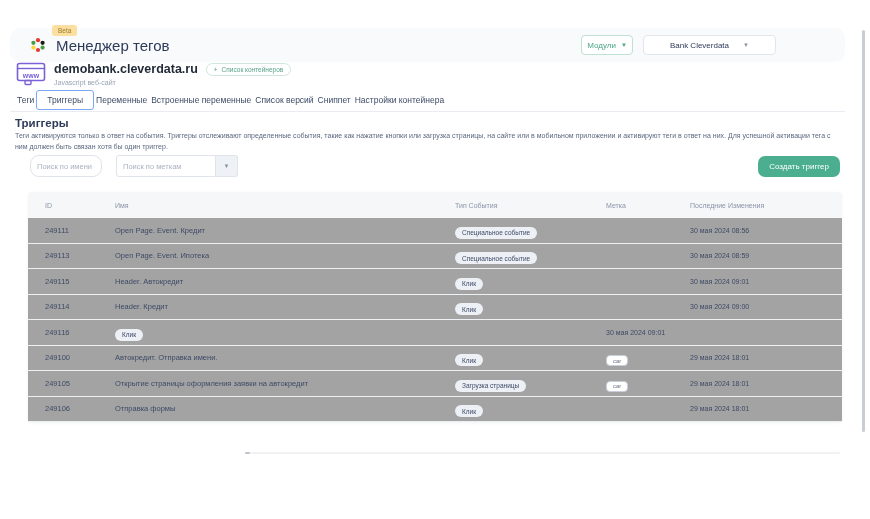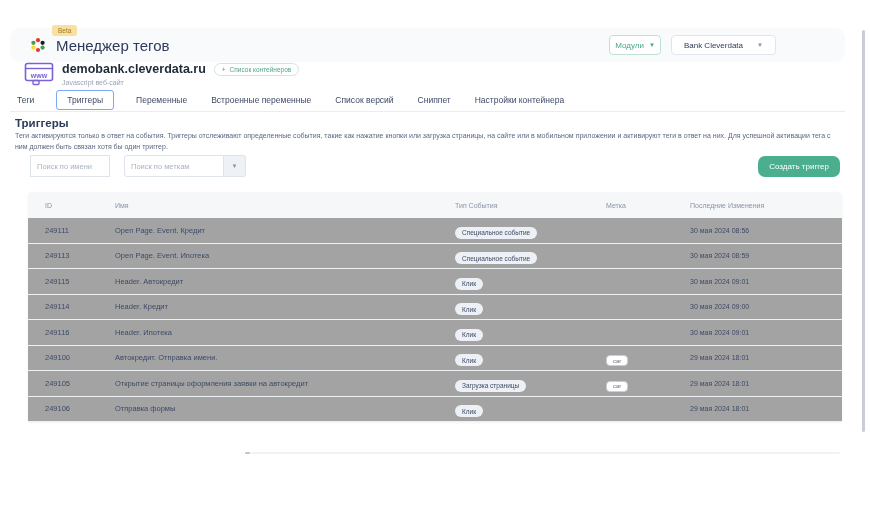--- a/index.html
+++ b/index.html
@@ -12,53 +12,53 @@
             background:#f8fafc; border-radius:10px; display:flex; align-items:center;
             padding:0 14px 0 20px; }
   .logo { width:16px; height:16px; margin-right:10px; flex:0 0 auto; }
   .app-title { font-size:15px; color:#2e3a59; }
   .beta-badge { position:absolute; left:52px; top:25px; background:#fbdfa1; color:#9c7b26;
                 font-size:6.5px; padding:2px 6px; border-radius:3px; }
   .topbar-right { margin-left:auto; display:flex; align-items:center; gap:10px; }
   .btn-modules { height:20px; padding:0 5px; border:1px solid #bfe0d2; border-radius:4px;
                  background:#ffffff; color:#4aa686; font-size:8px; display:flex;
                  align-items:center; gap:5px; cursor:pointer; }
-  .btn-account { height:20px; padding:0 12px; border:1px solid #e2e6ec; border-radius:4px;
+  .btn-account { height:20px; padding:0 26px; border:1px solid #e2e6ec; border-radius:4px;
                  background:#ffffff; color:#2e3a59; font-size:8px; display:flex;
                  align-items:center; gap:14px; cursor:pointer; margin-right:55px; }
   .caret { font-size:6px; color:#8a93a6; }
   .btn-modules .caret { color:#4aa686; }
 
   
-  .container-row { position:absolute; left:24px; top:62px; display:flex; align-items:flex-start; }
+  .container-row { position:absolute; left:16px; top:62px; display:flex; align-items:flex-start; }
   .www-icon { width:30px; height:24px; margin-right:8px; }
   .container-title-line { display:flex; align-items:center; gap:8px; }
   .container-domain { font-size:12.5px; font-weight:bold; color:#1f2937; }
   .containers-pill { border:1px solid #cfe6dc; border-radius:8px; color:#57a287;
                      font-size:6.5px; padding:2px 7px; display:flex; align-items:center; gap:4px;
                      background:#ffffff; cursor:pointer; }
   .container-type { font-size:7px; color:#9aa3b5; margin-top:3px; }
 
   
   .tabs { position:absolute; left:10px; top:88px; width:835px; height:24px;
-          display:flex; align-items:center; gap:20px; border-bottom:1px solid #e9edf2;
+          display:flex; align-items:center; border-bottom:1px solid #e9edf2;
           padding-left:5px; }
   .tab { font-size:8.5px; color:#3d4a66; padding:4px 2px; cursor:pointer; white-space:nowrap; }
   .tab.active { border:1.5px solid #7aa7f8; border-radius:3px; padding:4px 10px; }
 
   
   .section-title { position:absolute; left:15px; top:117px; font-size:11.5px;
                    font-weight:bold; color:#2e3a59; }
   .section-desc { position:absolute; left:15px; top:131px; width:822px; font-size:7px;
                   line-height:1.55; color:#5b6880; }
 
   
   .filters { position:absolute; left:30px; top:155px; width:810px; height:22px;
              display:flex; align-items:center; }
-  .search-input { width:80px; height:22px; border:1px solid #dfe3ea; border-radius:0;
+  .search-input { width:72px; height:22px; border:1px solid #dfe3ea; border-radius:9px;
                   font-size:7.5px; padding:0 6px; color:#3d4a66; outline:none;
                   font-family:"Liberation Sans", sans-serif; }
   .search-input::placeholder { color:#aab2c0; }
   .search-tags-wrap { display:flex; margin-left:14px; }
   .search-input.tags { width:100px; border-radius:3px 0 0 3px; }
   .tags-dropdown-btn { width:22px; height:22px; background:#eef1f5; border:1px solid #dfe3ea;
                        border-left:none; border-radius:0 3px 3px 0; display:flex;
                        align-items:center; justify-content:center; cursor:pointer;
                        color:#8a93a6; font-size:6px; }
   .btn-create { margin-left:auto; height:21px; padding:0 11px; background:#4bae8f;
@@ -192,21 +192,20 @@
     </div>
     <div class="trow">
       <span class="cell-id">249114</span>
       <span class="cell-name">Header. Кредит</span>
       <span><span class="event-pill">Клик</span></span>
       <span></span>
       <span class="cell-date">30 мая 2024 09:00</span>
     </div>
     <div class="trow">
       <span class="cell-id">249116</span>
-      <span class="cell-name">Header. Ипотека</span>
       <span><span class="event-pill">Клик</span></span>
       <span></span>
       <span class="cell-date">30 мая 2024 09:01</span>
     </div>
     <div class="trow">
       <span class="cell-id">249100</span>
       <span class="cell-name">Автокредит. Отправка имени.</span>
       <span><span class="event-pill">Клик</span></span>
       <span><span class="tag-badge hide-if-empty">car</span></span>
       <span class="cell-date">29 мая 2024 18:01</span>

